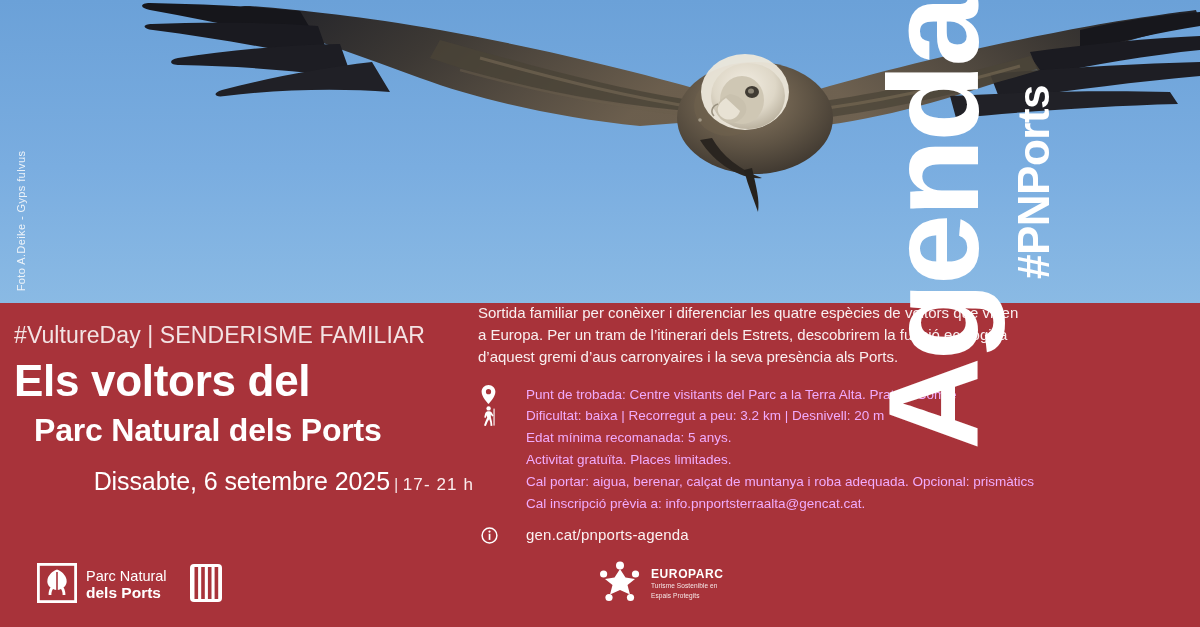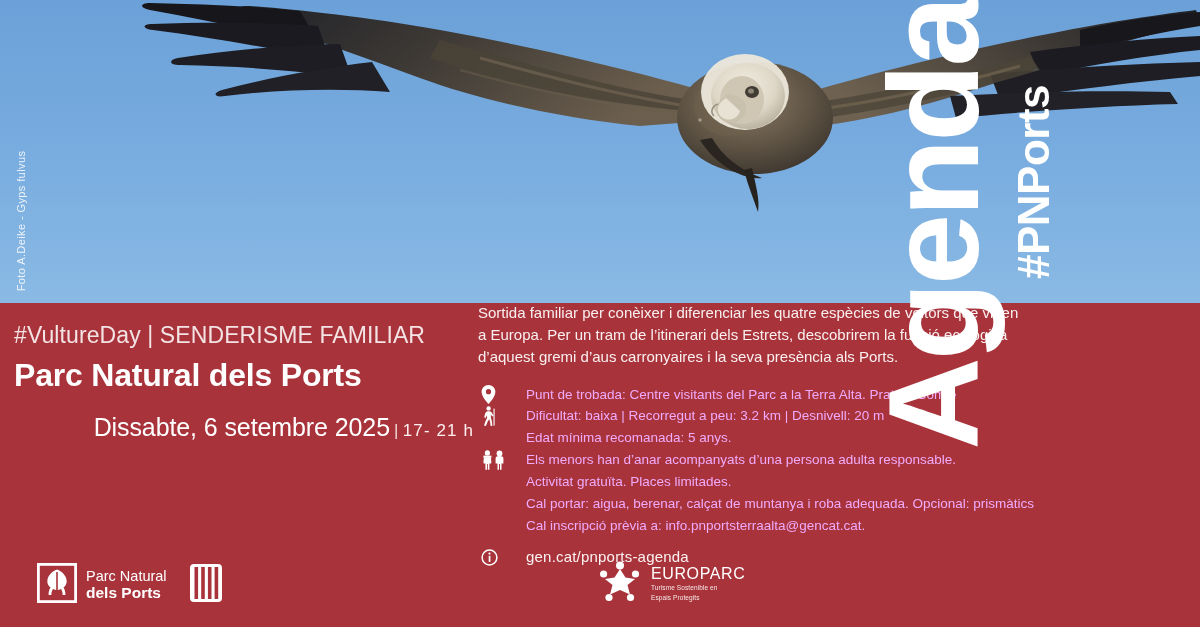--- a/index.html
+++ b/index.html
@@ -39,21 +39,21 @@
   .kicker {
     font-size:23px; color:#F3E3E4; letter-spacing:.1px;
     margin-bottom:9px; white-space:nowrap;margin-top:7px;
   }
   .title-1 {
     font-size:44px; font-weight:bold; color:#FFFFFF;
     letter-spacing:-.3px; line-height:1.04; white-space:nowrap;
   }
   .title-2 {
     font-size:32px; font-weight:bold; color:#FFFFFF;
-    letter-spacing:-.2px; line-height:1.05; margin-top:10px; white-space:nowrap;
+    letter-spacing:-.2px; line-height:1.05; margin-top:10px; white-space:nowrap;margin-left:20px;
   }
   .dateline { margin-top:20px; white-space:nowrap; color:#FFFFFF;text-align:right; }
   .date-main { font-size:25px; letter-spacing:-.1px; }
   .date-sep { font-size:17px; color:#F0DADC; margin-left:4px; }
   .date-time { font-size:17px; letter-spacing:1.1px; color:#FCEEEF; }
 
   
   .right-col { position:absolute; left:478px; top:302px; width:560px; }
   .lede {
     font-size:15px; line-height:1.48; color:#F9EFF0; width:545px;
@@ -74,21 +74,21 @@
   
   .logos { position:absolute; left:14px; top:563px; display:flex; align-items:center; gap:22px;padding-left:23px; }
   .logo { display:flex; align-items:center; gap:9px; }
   .logo-mark { flex:0 0 auto; }
   .logo-text { color:#FFFFFF; line-height:1.14; }
   .logo-text .l1 { font-size:14.5px; font-weight:normal; }
   .logo-text .l2 { font-size:15.5px; font-weight:bold; }
 
   .europarc { position:absolute; left:597px; top:560px; display:flex; align-items:center; gap:8px; }
   .ep-text { color:#FFFFFF; }
-  .ep-name { font-size:16px; font-weight:normal; letter-spacing:.6px; }
+  .ep-name { font-size:12px; font-weight:bold; letter-spacing:.6px; }
   .ep-sub { font-size:6.5px; line-height:1.5; letter-spacing:.1px; color:#F6E9EA; }
 
   
   .agenda-word {
     position:absolute; right:-64px; top:160px;
     transform:rotate(-90deg); transform-origin:center center;
     width:660px; text-align:center;
     font-size:128px; font-weight:bold; color:#FFFFFF;
     letter-spacing:-3px; line-height:1; white-space:nowrap;
     pointer-events:none;
@@ -185,20 +185,21 @@
       <path d="M752,168 C756,186 760,200 758,212 C754,200 748,186 744,170 Z" fill="#26221D"></path>
     </svg>
 
     <div class="credit">Foto A.Deike - Gyps fulvus</div>
   </div>
 
   <div class="red-band"></div>
 
   <div class="left-col">
     <div class="kicker">#VultureDay | SENDERISME FAMILIAR</div>
+    <div class="title-1">Els voltors del</div>
     <div class="title-2">Parc Natural dels Ports</div>
     <div class="dateline">
       <span class="date-main">Dissabte, 6 setembre 2025</span><span class="date-sep">|</span>
       <span class="date-time">17- 21 h</span>
     </div>
   </div>
 
   <div class="right-col">
     <div class="lede">Sortida familiar per conèixer i diferenciar les quatre espècies de voltors que viuen a Europa. Per un tram de l’itinerari dels Estrets, descobrirem la funció ecològica d’aquest gremi d’aus carronyaires i la seva presència als Ports.</div>
 
@@ -220,32 +221,20 @@
             <circle cx="7.6" cy="2.4" r="2.2" fill="#fff"></circle>
             <path d="M6.6 5.2 C4.8 5.6 4.2 7 3.9 8.6 L3.2 11.4 L4.9 11.8 L5.6 9.2 L6.2 11.6 L4.4 15.4 L3.0 19.6 L4.9 19.9 L6.6 15.8 L8.2 13.3 L9.2 16.2 L9.6 19.9 L11.4 19.7 L10.9 15.5 L9.9 11.6 L9.8 8.5 L11.2 10.5 L12.6 9.7 L10.7 6.6 C10.1 5.5 8.4 5.0 6.6 5.2 Z" fill="#fff"></path>
             <rect x="12.5" y="2.6" width="1.1" height="17" fill="#fff"></rect>
           </svg>
         </div>
         <div class="detail-text">Dificultat: baixa | Recorregut a peu: 3.2 km | Desnivell: 20 m</div>
       </div>
 
       <div class="detail-text pad">Edat mínima recomanada: 5 anys.</div>
 
-      <div class="detail-row">
-        <div class="icon-cell">
-          <svg width="26" height="20" viewBox="0 0 26 20">
-            <circle cx="6.4" cy="2.9" r="2.6" fill="#fff"></circle>
-            <path d="M2.4 5.6h8v2.2h-8z" fill="#fff"></path>
-            <path d="M3.0 7.4 C2.5 9.5 2.4 12 2.6 13.6 L4.4 13.6 L4.4 19.7 L6.0 19.7 L6.0 13.9 L6.8 13.9 L6.8 19.7 L8.4 19.7 L8.4 13.6 L10.2 13.6 C10.4 12 10.3 9.5 9.8 7.4 Z" fill="#fff"></path>
-            <circle cx="18.5" cy="3.4" r="2.9" fill="#fff"></circle>
-            <path d="M14.6 8.2 C14.6 6.9 16.0 6.0 18.5 6.0 C21.0 6.0 22.4 6.9 22.4 8.2 L22.4 13.4 L20.5 13.4 L20.5 19.8 L19.0 19.8 L19.0 14.0 L18.0 14.0 L18.0 19.8 L16.5 19.8 L16.5 13.4 L14.6 13.4 Z" fill="#fff"></path>
-          </svg>
-        </div>
-        <div class="detail-text">Els menors han d’anar acompanyats d’una persona adulta responsable.</div>
-      </div>
 
       <div class="detail-text pad">Activitat gratuïta. Places limitades.</div>
       <div class="detail-text pad">Cal portar: aigua, berenar, calçat de muntanya i roba adequada. Opcional: prismàtics</div>
       <div class="detail-text pad">Cal inscripció prèvia a: info.pnportsterraalta@gencat.cat.</div>
 
       <div class="detail-row url-row">
         <div class="icon-cell">
           <svg width="17" height="17" viewBox="0 0 17 17">
             <circle cx="8.5" cy="8.5" r="7.4" fill="none" stroke="#fff" stroke-width="1.5"></circle>
             <circle cx="8.5" cy="4.6" r="1.1" fill="#fff"></circle>

